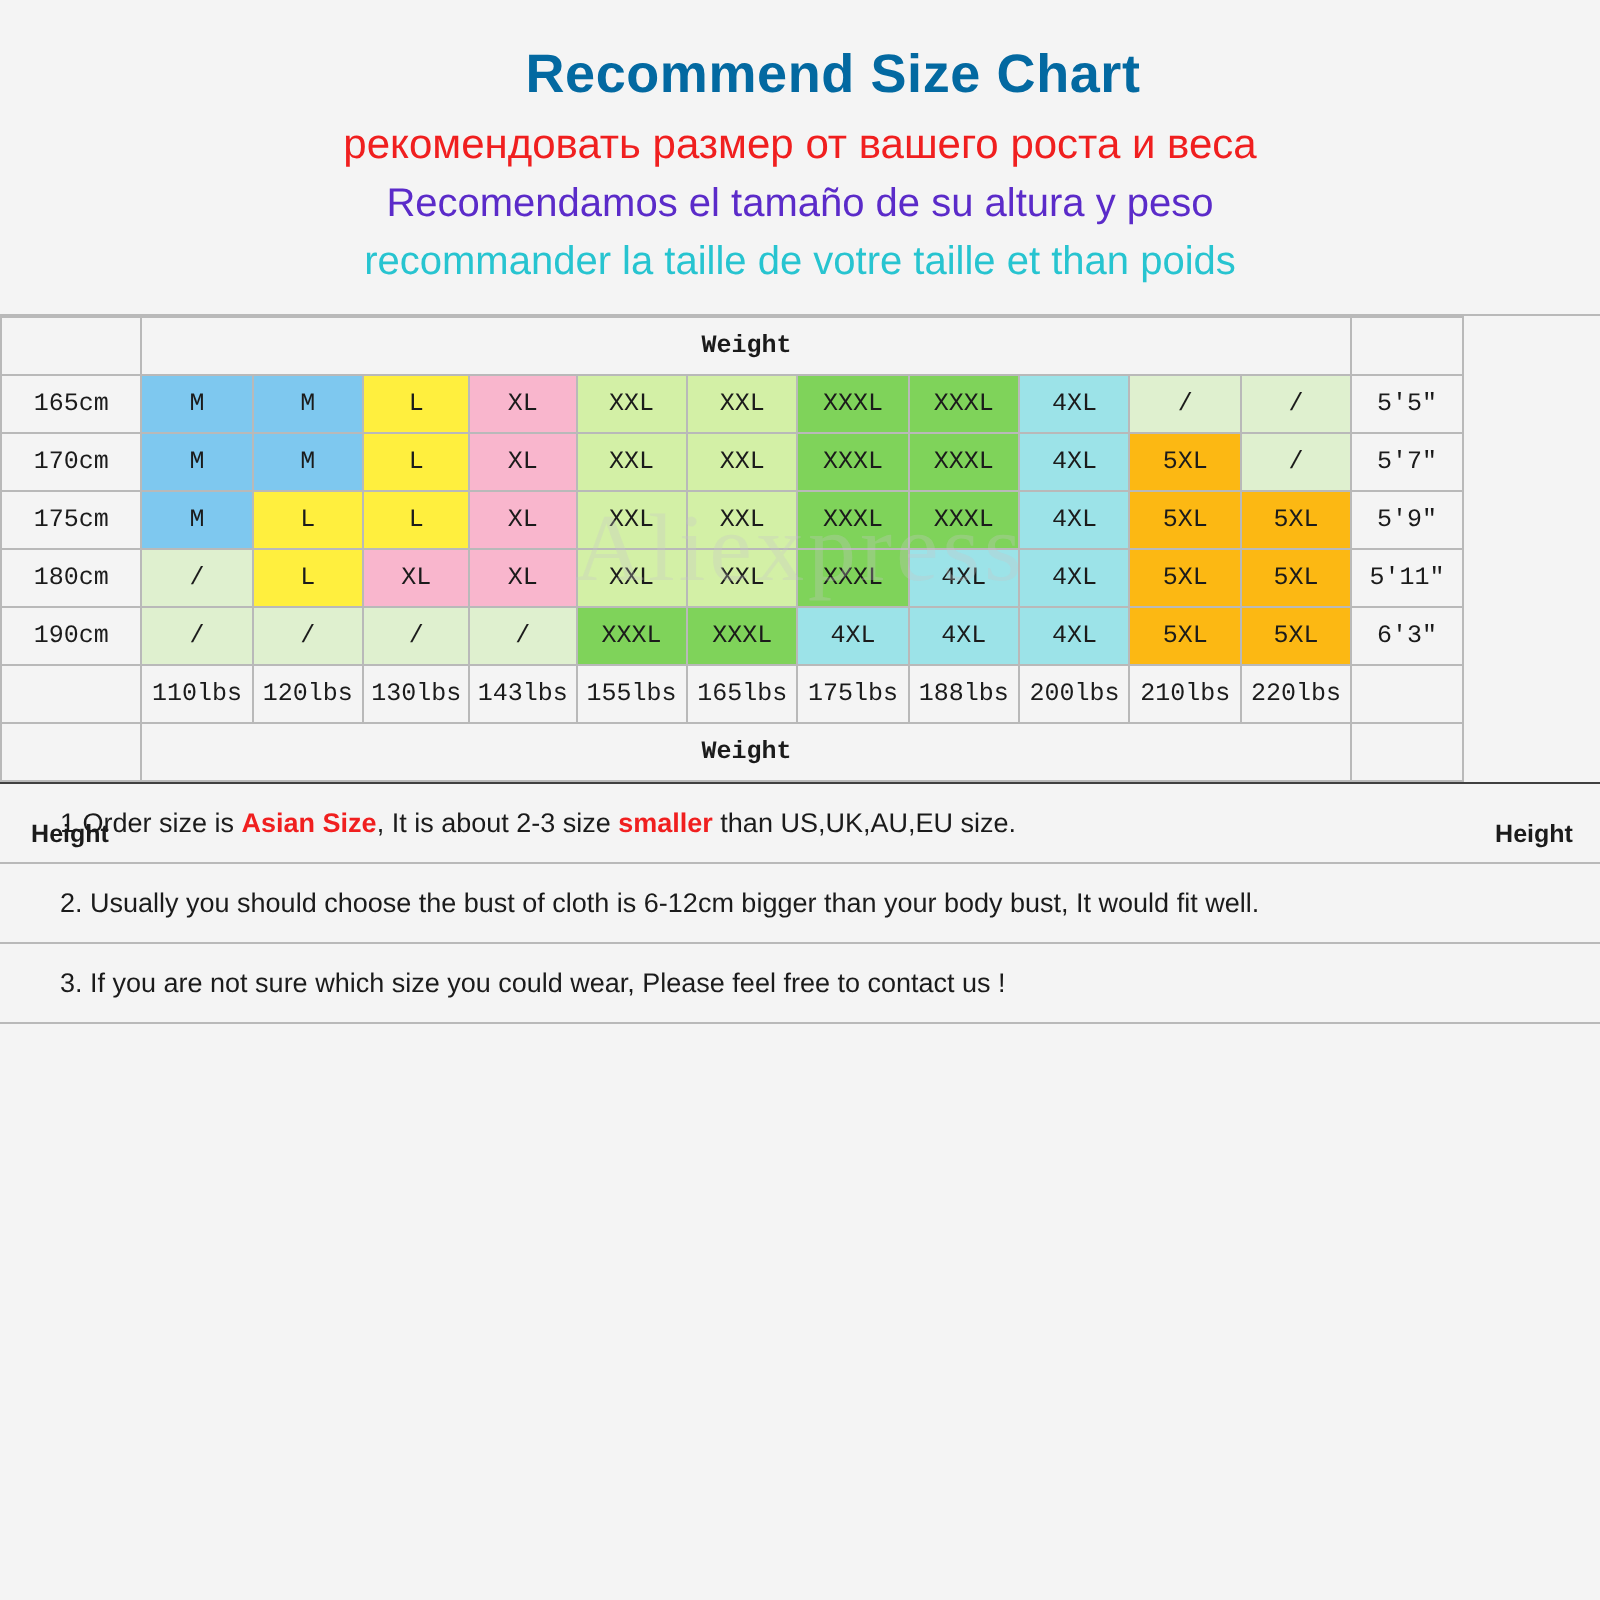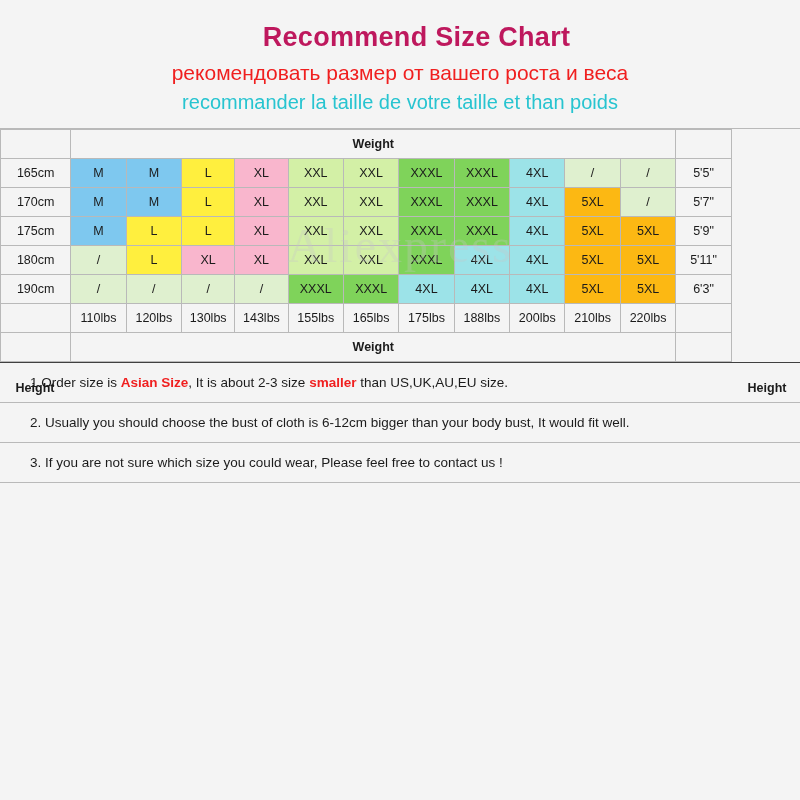--- a/index.html
+++ b/index.html
@@ -24,21 +24,21 @@
 
   
   .header {
     padding: 22px 0 10px 0;
     text-align: center;
     border-bottom: 1px solid #b9b9b9;
   }
   .title-en {
     font-size: 27px;
     font-weight: bold;
-    color: #be185d;
+    color: #0369a1;
     letter-spacing: 0.3px;
     margin-bottom: 8px;
     padding-left: 33px;
   }
   .title-ru {
     font-size: 21px;
     color: #f01f1f;
     margin-bottom: 6px;
   }
   .title-es {
@@ -54,20 +54,21 @@
 
   
   .chart-wrap {
     position: relative;
     flex: none;
   }
   table.sizechart {
     border-collapse: collapse;
     width: 800px;
     table-layout: fixed;
+    font-family: Liberation Mono, monospace;
   }
   table.sizechart td {
     border: 1px solid #b9b9b9;
     text-align: center;
     vertical-align: middle;
     font-size: 12.5px;
     color: #1b1b1b;
     height: 28px;
     padding: 0;
   }
@@ -153,20 +154,21 @@
   .spacer { flex: 1; background: #f4f4f4; }
 </style>
 </head>
 <body>
 
 <div class="page">
 
   <div class="header">
     <div class="title-en">Recommend Size Chart</div>
     <div class="title-ru">рекомендовать размер от вашего роста и веса</div>
+    <div class="title-es">Recomendamos el tamaño de su altura y peso</div>
     <div class="title-fr">recommander la taille de votre taille et than poids</div>
   </div>
 
   <div class="chart-wrap">
     <table class="sizechart">
       <colgroup>
         <col style="width:66px">
         <col style="width:52px">
         <col style="width:52px">
         <col style="width:50px">

